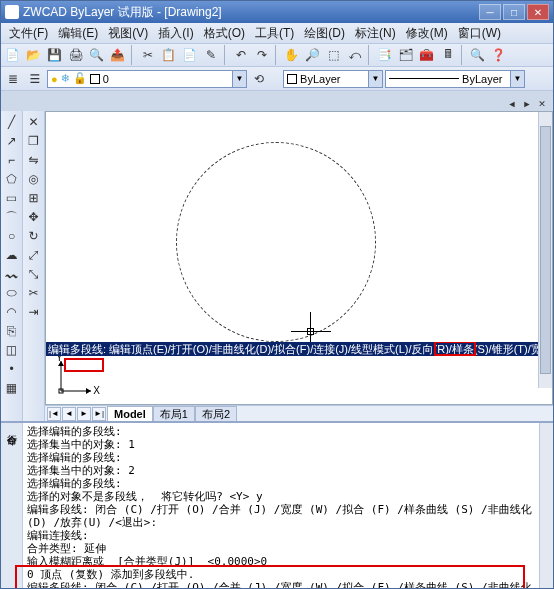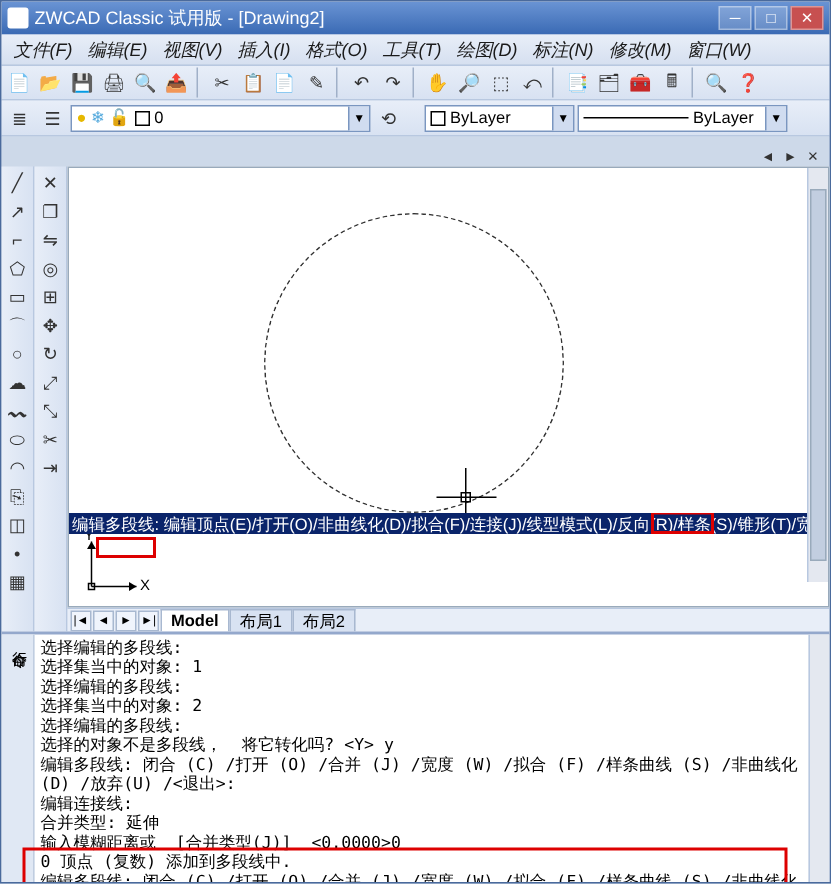--- a/index.html
+++ b/index.html
@@ -3,21 +3,21 @@
 <meta charset="utf-8">
 <style>
 * { margin: 0; padding: 0; box-sizing: border-box; font-family: "Microsoft YaHei", SimSun, Arial, sans-serif; }
 body { width: 554px; height: 589px; background: #cdd9e9; font-size: 11px; overflow: hidden; position: relative; border:1px solid #4a6a9c;}
 .titlebar { height: 22px; background: linear-gradient(#6a94d4,#3a6ab4); color: #fff; display: flex; align-items: center; padding: 0 4px; font-size: 12px; }
 .titlebar .icon { width:14px; height:14px; background:#fff; border-radius:2px; margin-right:4px; display:inline-block;}
 .titlebar .spacer { flex:1; }
 .winbtn { width:22px; height:16px; margin-left:2px; background:rgba(255,255,255,.2); border:1px solid rgba(255,255,255,.4); display:flex; align-items:center; justify-content:center; color:#fff; font-size:10px;}
 .winbtn.close{ background:#c75050;}
 .menubar { height:20px; background:linear-gradient(#e8eef8,#d6e0f0); display:flex; align-items:center; padding:0 4px; gap:2px; font-size:12px; color:#1a1a1a;}
-.menubar span{ padding:2px 4px; white-space:nowrap;font-style:italic;}
+.menubar span{ padding:2px 4px; white-space:nowrap;}
 .toolbar { height:24px; background:linear-gradient(#e8eef8,#d8e2f2); border-top:1px solid #b8c8e0; border-bottom:1px solid #b8c8e0; display:flex; align-items:center; padding:0 2px; gap:1px;}
 .tbtn { width:20px; height:20px; display:flex; align-items:center; justify-content:center; border:1px solid transparent; font-size:12px; color:#333;}
 .tsep{ width:4px; height:20px; border-left:1px solid #a0b0c8; margin:0 2px;}
 .layerbar{ height:24px; background:linear-gradient(#e8eef8,#d8e2f2); border-bottom:1px solid #b8c8e0; display:flex; align-items:center; padding:0 2px; gap:2px;}
 .combo{ height:18px; background:#fff; border:1px solid #7a96c0; display:inline-flex; align-items:center; padding:0 3px; font-size:11px; position:relative;}
 .combo .dd{ position:absolute; right:0; top:0; bottom:0; width:14px; background:#d0dcf0; border-left:1px solid #7a96c0; display:flex; align-items:center; justify-content:center; font-size:8px;}
 .doctab-row{ height:20px; background:#cdd9e9; display:flex; align-items:flex-end; padding-left:2px;}
 .doctab{ height:18px; background:linear-gradient(#f4f8ff,#dce6f4); border:1px solid #94a8cc; border-bottom:none; border-radius:4px 4px 0 0; padding:0 8px; display:flex; align-items:center; gap:3px; font-size:11px;}
 .doctab .ico{ width:12px; height:12px; background:#4a7abf; border-radius:2px;}
 .doctab-row .dtbtn{ margin-left:auto; display:flex; gap:1px; padding-right:4px;}
@@ -48,21 +48,21 @@
 .cmdtext{ flex:1; padding:2px 4px; font-size:11px; line-height:13px; color:#000; white-space:pre-wrap; overflow:hidden; font-family:SimSun,monospace;}
 .cmdscroll{ width:14px; background:#e4e8f0; border-left:1px solid #b8c8e0; position:relative;}
 .cmdredbox{ position:absolute; left:14px; right:28px; bottom:0px; height:26px; border:2px solid #d00; pointer-events:none;}
 .line-sample{ display:inline-block; width:70px; border-top:1px solid #000; vertical-align:middle;}
 </style>
 </head>
 <body>
 
 <div class="titlebar">
   <span class="icon"></span>
-  <span>ZWCAD Classic 试用版 - [Drawing2]</span>
+  <span>ZWCAD ByLayer 试用版 - [Drawing2]</span>
   <span class="spacer"></span>
   <span class="winbtn">─</span>
   <span class="winbtn">□</span>
   <span class="winbtn close">✕</span>
 </div>
 
 <div class="menubar">
   <span>文件(F)</span>
   <span>编辑(E)</span>
   <span>视图(V)</span>

